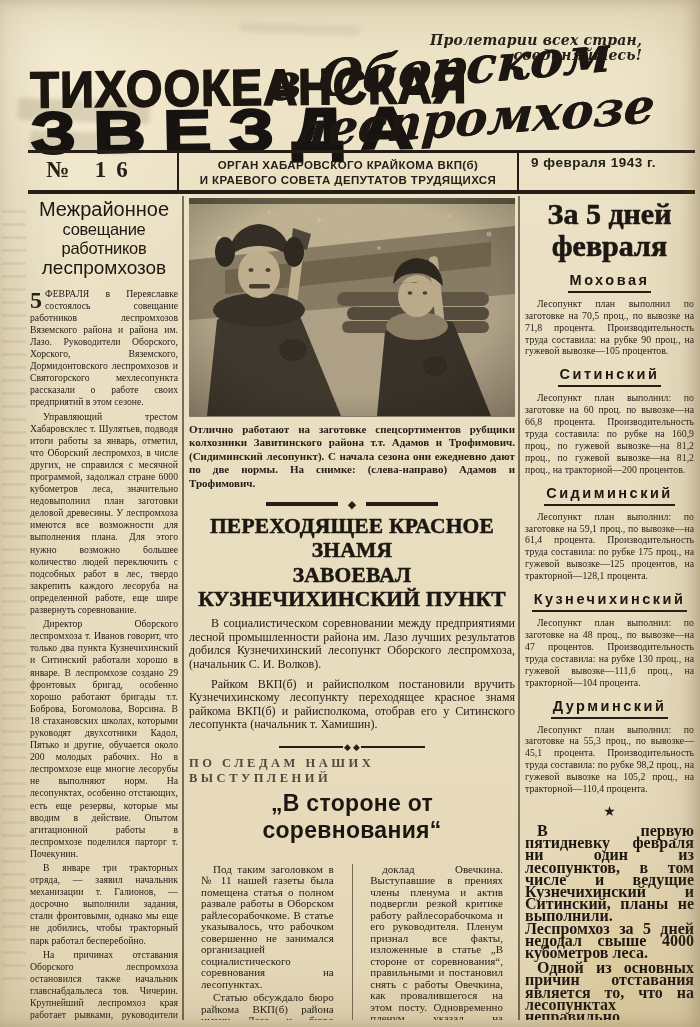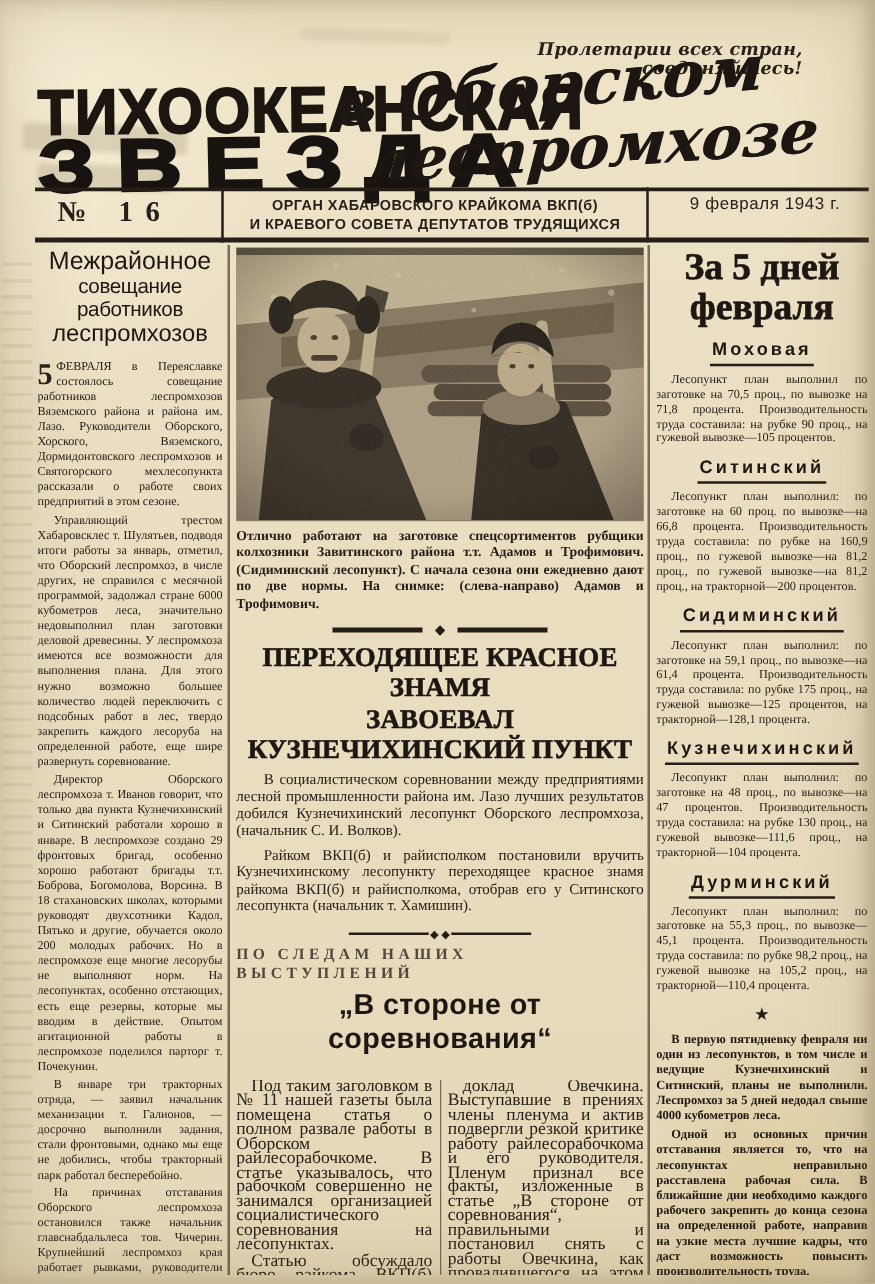--- a/index.html
+++ b/index.html
@@ -37,21 +37,21 @@
   .hrule{position:absolute;background:#241e16;}
   .r-top{left:28px;top:150px;width:667px;height:3px;}
   .r-bot{left:28px;top:190px;width:667px;height:4px;}
   .vsep{position:absolute;background:#241e16;width:2px;top:150px;height:44px;}
   .v1{left:177px;} .v2{left:517px;}
   .issue-no{position:absolute;left:46px;top:157px;font:bold 23px "Liberation Serif",serif;letter-spacing:10px;}
   .organ{position:absolute;left:183px;top:158px;width:330px;text-align:center;
     font:bold 11.5px/1.3 "Liberation Sans",sans-serif;letter-spacing:.4px;}
   .datebox{position:absolute;left:527px;top:155px;width:166px;font-family:"Liberation Sans",sans-serif;}
   .weekday{font-weight:bold;font-size:16px;letter-spacing:1px;padding-left:14px;}
-  .dateline{font-weight:normal;font-size:13.5px;letter-spacing:.5px;padding-left:4px;text-align:center;}
+  .dateline{font-weight:bold;font-size:13.5px;letter-spacing:.5px;padding-left:4px;}
 
   
   .vrule{position:absolute;top:196px;width:2px;height:824px;background:rgba(42,33,22,.6);}
   .vr-a{left:182px;} .vr-b{left:518px;}
   .col{position:absolute;top:198px;overflow:hidden;}
   .col-left{left:30px;width:148px;height:822px;}
   .col-center{left:189px;width:326px;height:822px;}
   .col-right{left:525px;width:169px;height:822px;}
 
   
@@ -76,31 +76,31 @@
   .c-body p{margin:6px 0 0;font-size:12px;line-height:13.6px;text-align:justify;text-indent:22px;}
   .div2{display:flex;align-items:center;justify-content:center;margin:10px 0 4px;}
   .div2 .line{width:64px;height:2px;background:#241e16;}
   .div2 .dia{font-size:9px;margin:0 1px;color:#241e16;}
   .kicker{font-weight:bold;font-size:12.5px;letter-spacing:3.5px;
     opacity:.78;filter:blur(.35px);margin:4px 0 4px;}
   .f-head{text-align:center;font-family:"Liberation Sans",sans-serif;font-weight:bold;
     font-size:23px;letter-spacing:.3px;margin:2px 0 20px;color:#1c1712;}
   .f-cols{display:flex;height:238px;overflow:hidden;}
   .f-col{width:157px;}
-  .f-col p{margin:0 0 2px;font-size:14px;line-height:11.5px;text-align:justify;text-indent:12px;}
+  .f-col p{margin:0 12px 2px;font-size:11px;line-height:11.5px;text-align:justify;text-indent:12px;}
   .f-vrule{width:1.5px;background:rgba(42,33,22,.6);margin:0 5px 0 6px;}
 
   
   .r-head{text-align:center;font-weight:bold;font-family:"Liberation Serif",serif;
     font-size:30px;line-height:1.08;color:#1c1712;-webkit-text-stroke:.6px #1c1712;margin-bottom:4px;}
   .r-sec-name{font-family:"Liberation Sans",sans-serif;font-weight:bold;font-size:14.5px;
     letter-spacing:2.5px;border-bottom:2.5px solid #241e16;display:table;margin:9px auto 5px;padding:0 2px 3px;color:#1e1812;}
   .r-sec-text{margin:0;font-size:9.8px;line-height:11.9px;text-align:justify;text-indent:12px;}
   .star-div{text-align:center;margin:8px 0 5px;font-size:14px;color:#241e16;}
-  .r-foot p{margin:0 0 3px;font-weight:bold;font-size:10px;line-height:12.2px;text-align:justify;text-indent:12px;color:#1e1812;}
+  .r-foot p{margin:0 0 3px;font-weight:bold;font-size:16px;line-height:12.2px;text-align:justify;text-indent:12px;color:#1e1812;}
 </style>
 </head>
 <body>
 
 <div class="page" data-name="newspaper-page">
 
   <div class="ghost g1" data-name="show-through-smudge"></div>
   <div class="ghost g2" data-name="show-through-smudge"></div>
   <div class="ghost g3" data-name="show-through-smudge"></div>
   <div class="ghost-col" data-name="show-through-column"></div>

